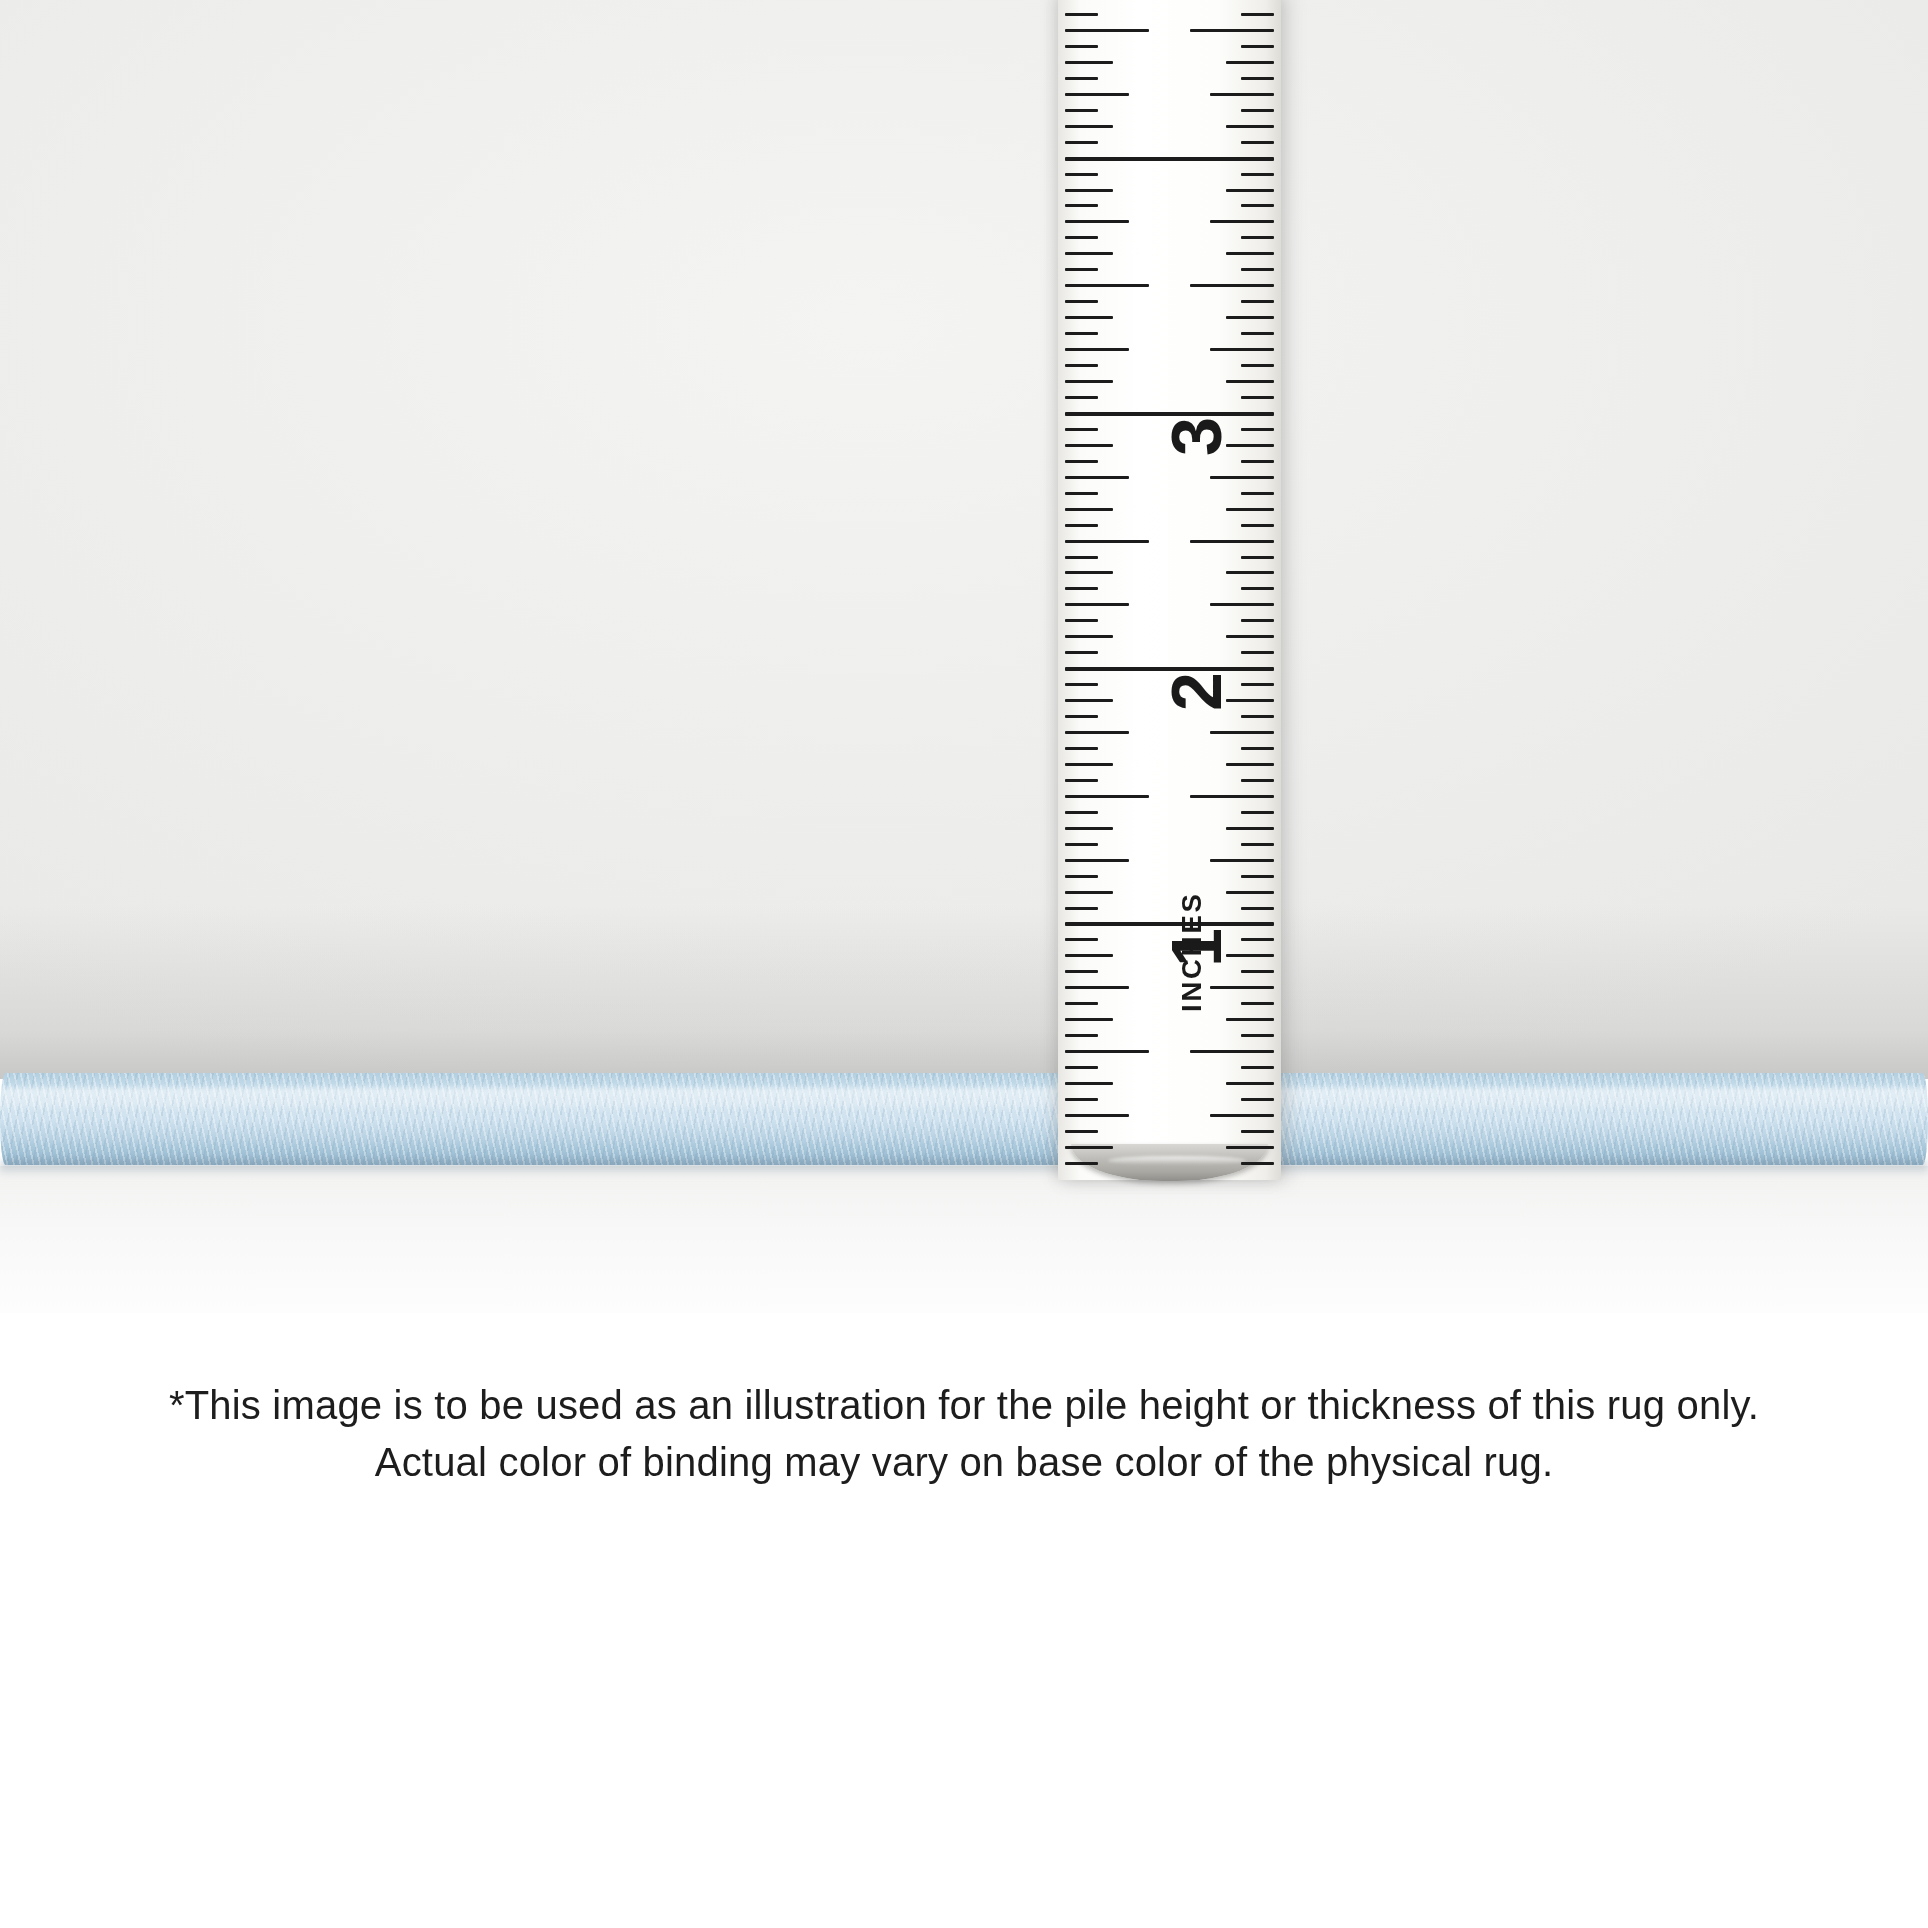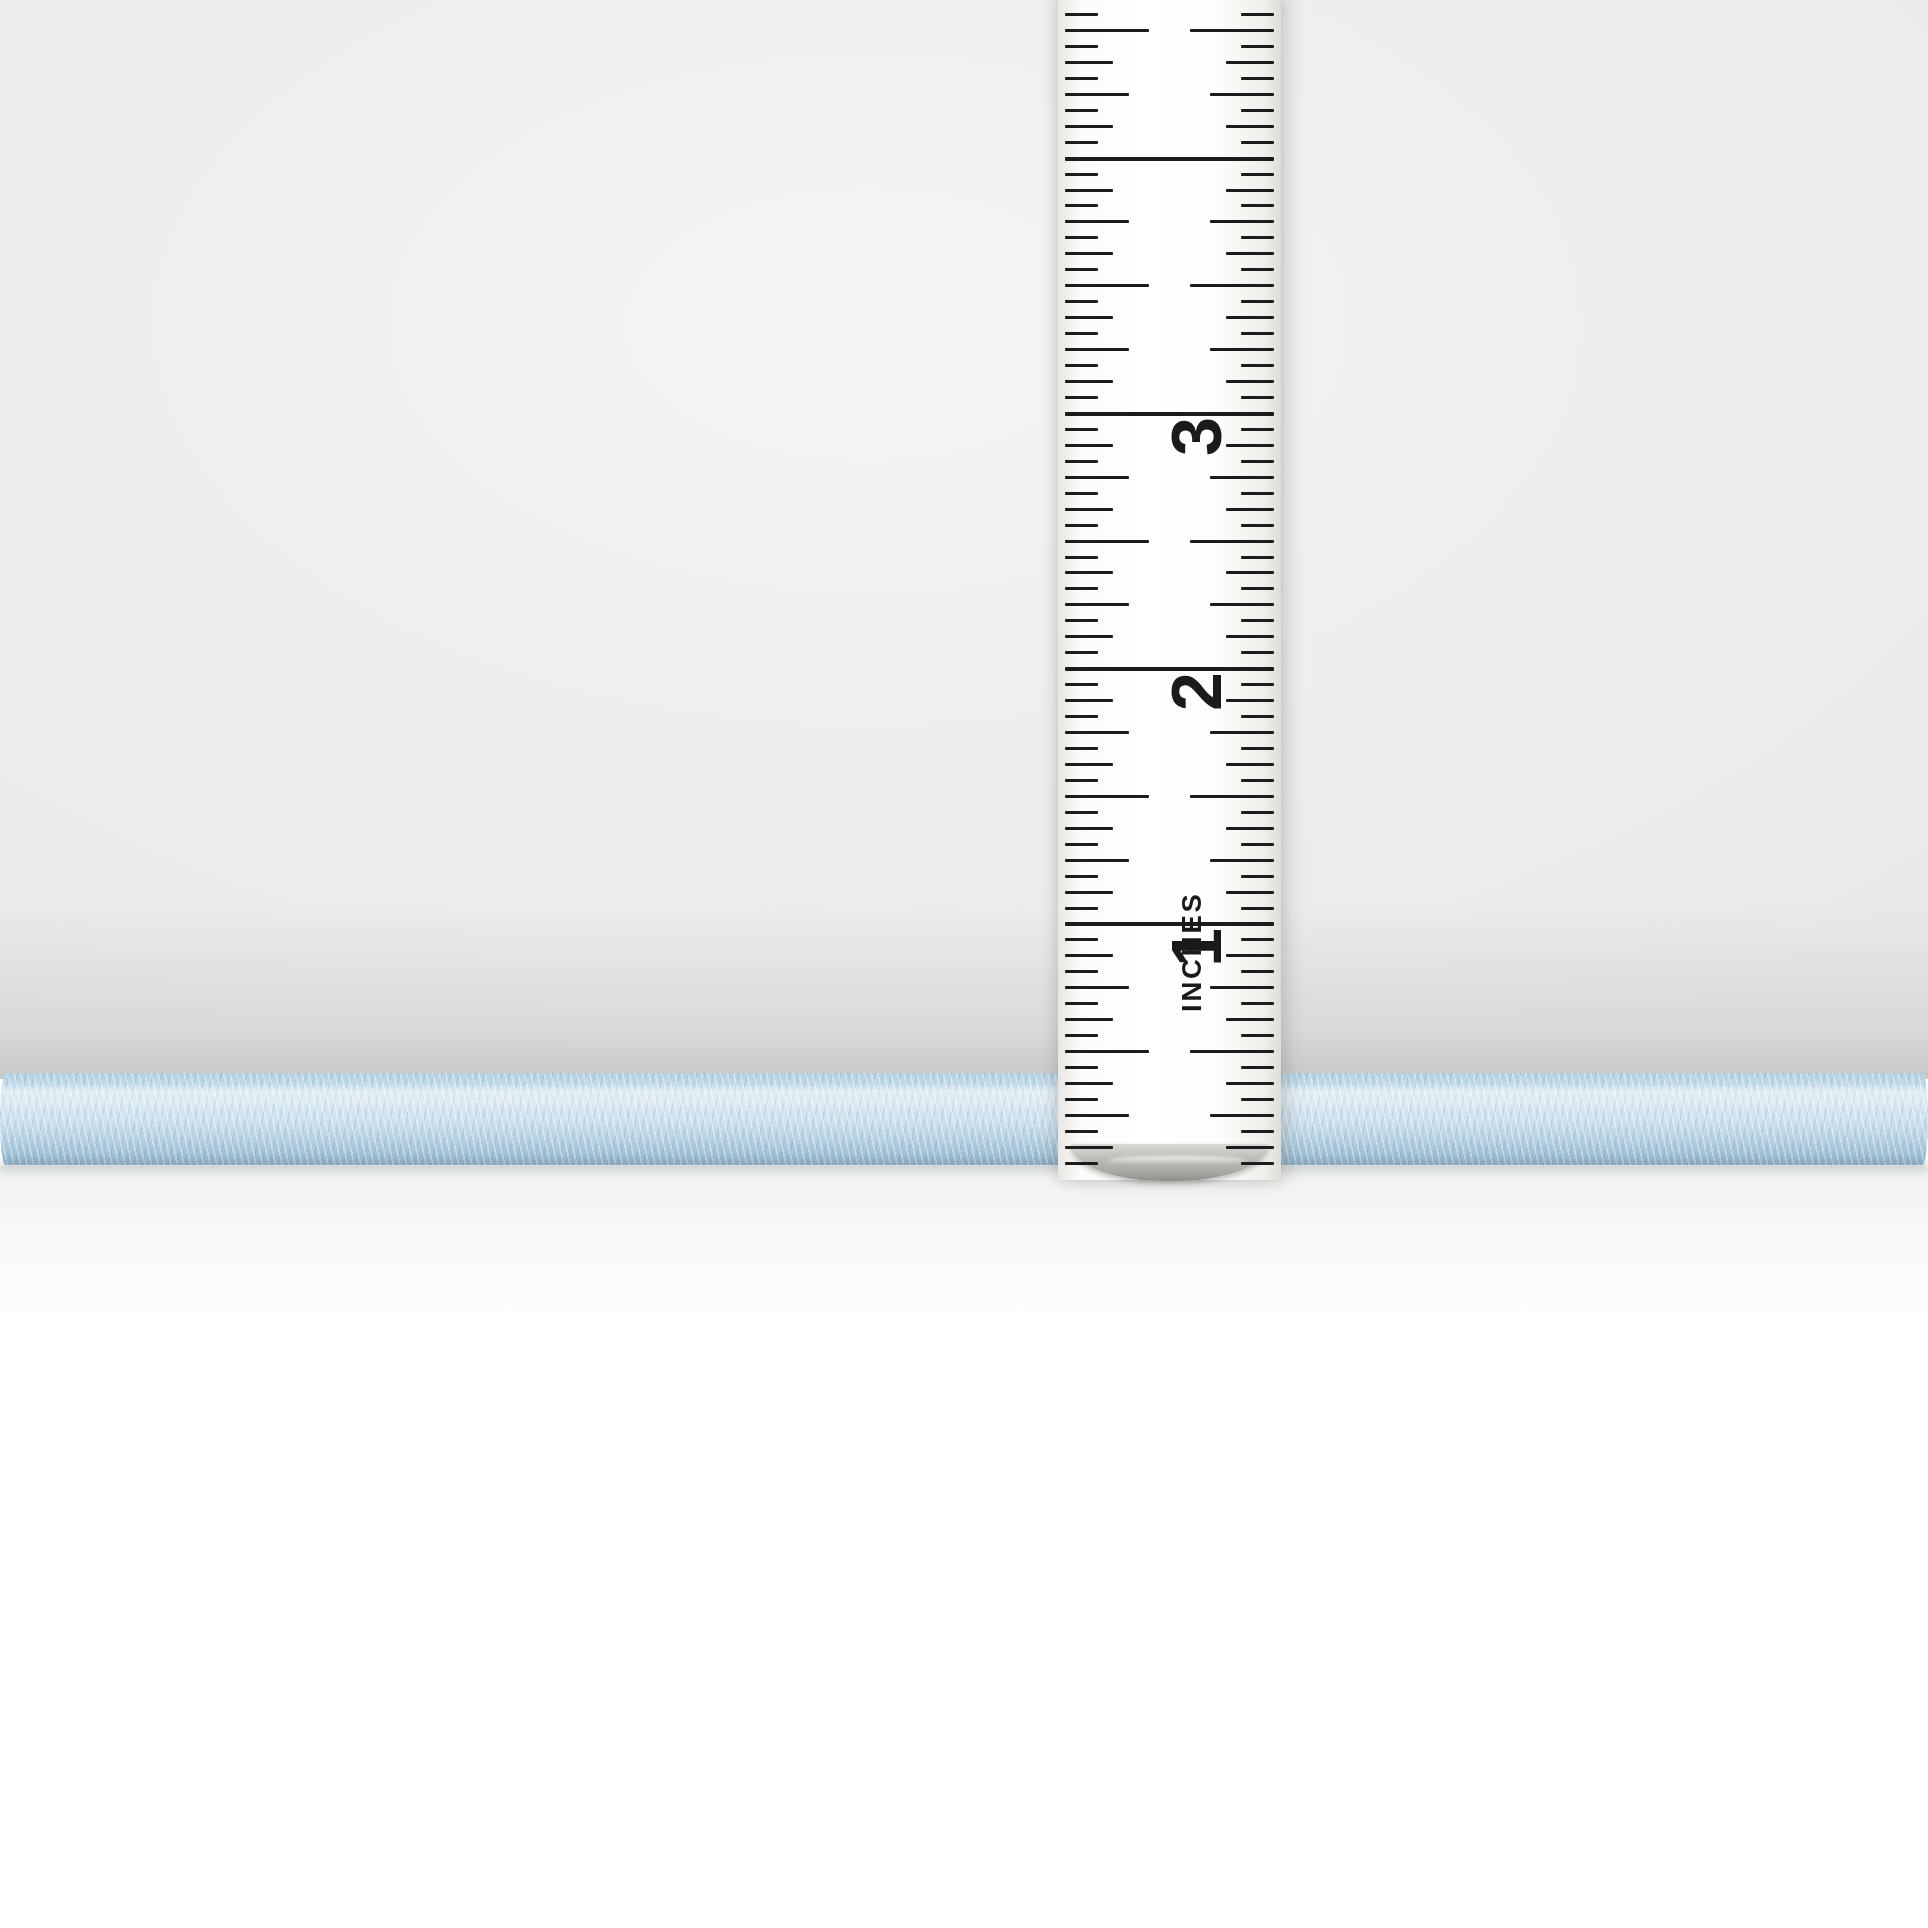--- a/index.html
+++ b/index.html
@@ -380,16 +380,18 @@
         <div class="tickR t16" style="top: 18px;"></div>
         <div class="num" style="top: 972px;">1</div>
         <div class="num" style="top: 716px;">2</div>
         <div class="num" style="top: 461px;">3</div>
         <div class="unit-label" style="top: 1017px;">INCHES</div>
       </div>
 
   </div>
 
   <div class="caption">
+    <span class="line">*This image is to be used as an illustration for the pile height or thickness of this rug only.</span>
+    <span class="line">Actual color of binding may vary on base color of the physical rug.</span>
   </div>
 
 </div>
 
 
 </body></html>

